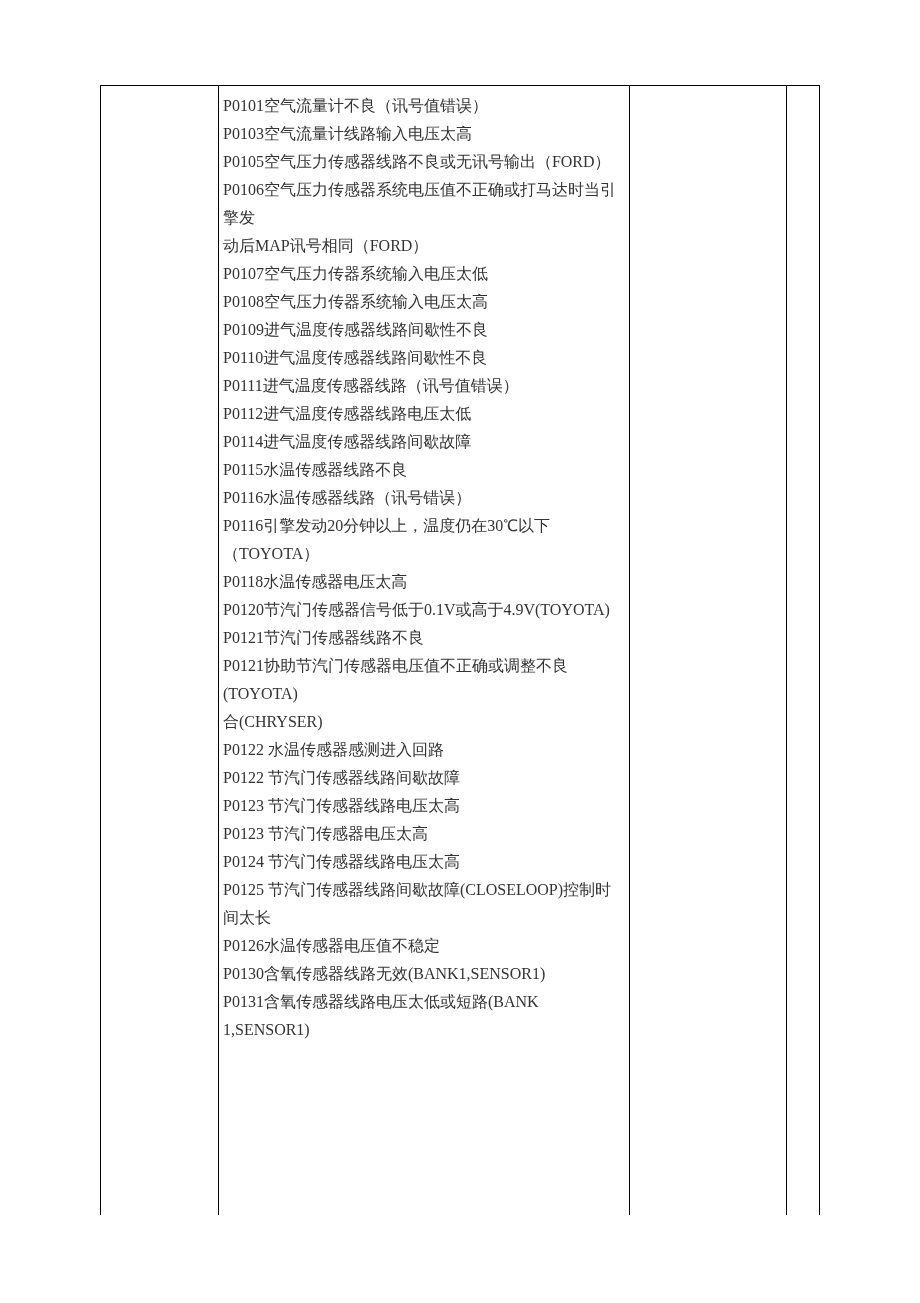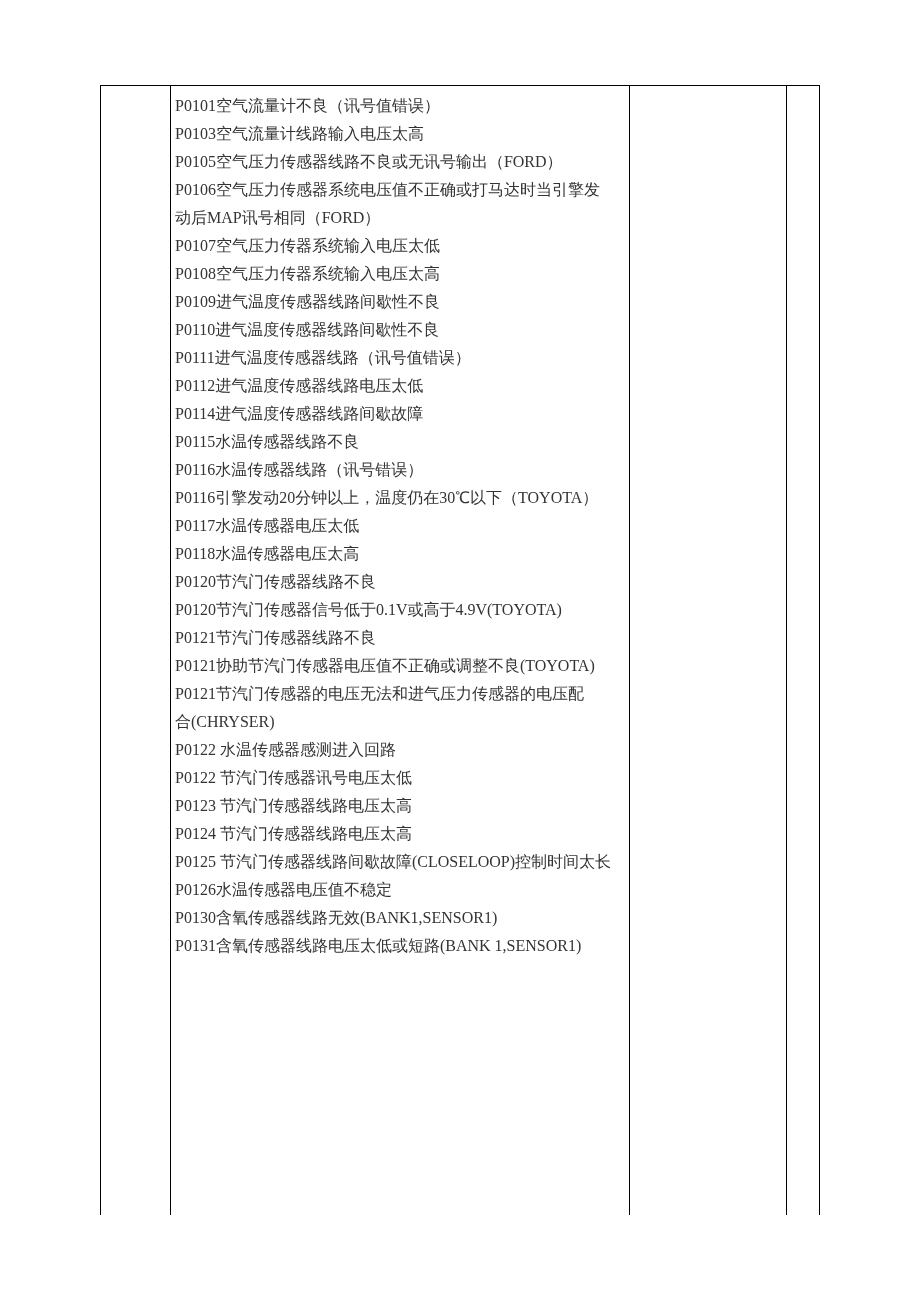--- a/index.html
+++ b/index.html
@@ -25,21 +25,21 @@
     box-sizing: border-box;
     overflow: hidden;
   }
   .col {
     border-left: 1px solid #000;
     box-sizing: border-box;
     padding: 6px 4px 0 4px;
     overflow: hidden;
   }
   .col1 { width: 70px; flex: 0 0 70px; }
-  .col2 { flex: 1 1 auto; }
+  .col2 { flex: 1 1 auto; margin-left: 48px; }
   .col3 { width: 157px; flex: 0 0 157px; }
   .col4 { width: 33px; flex: 0 0 33px; }
   .col2 p {
     margin: 0;
     line-height: 28px;
     white-space: normal;
   }
 </style>
 </head>
 <body>
@@ -56,31 +56,29 @@
         <p>P0107空气压力传器系统输入电压太低</p>
         <p>P0108空气压力传器系统输入电压太高</p>
         <p>P0109进气温度传感器线路间歇性不良</p>
         <p>P0110进气温度传感器线路间歇性不良</p>
         <p>P0111进气温度传感器线路（讯号值错误）</p>
         <p>P0112进气温度传感器线路电压太低</p>
         <p>P0114进气温度传感器线路间歇故障</p>
         <p>P0115水温传感器线路不良</p>
         <p>P0116水温传感器线路（讯号错误）</p>
         <p>P0116引擎发动20分钟以上，温度仍在30℃以下（TOYOTA）</p>
-        <p>P0117水温传感器电压太低</p>
         <p>P0118水温传感器电压太高</p>
-        <p>P0120节汽门传感器线路不良</p>
         <p>P0120节汽门传感器信号低于0.1V或高于4.9V(TOYOTA)</p>
         <p>P0121节汽门传感器线路不良</p>
         <p>P0121协助节汽门传感器电压值不正确或调整不良(TOYOTA)</p>
-        <p>P0121节汽门传感器的电压无法和进气压力传感器的电压配</p>
         <p>合(CHRYSER)</p>
         <p>P0122  水温传感器感测进入回路</p>
-        <p>P0122  节汽门传感器讯号电压太低</p>
+        <p>P0122  节汽门传感器线路间歇故障</p>
         <p>P0123  节汽门传感器线路电压太高</p>
+        <p>P0123  节汽门传感器电压太高</p>
         <p>P0124  节汽门传感器线路电压太高</p>
         <p>P0125  节汽门传感器线路间歇故障(CLOSELOOP)控制时间太长</p>
         <p>P0126水温传感器电压值不稳定</p>
         <p>P0130含氧传感器线路无效(BANK1,SENSOR1)</p>
         <p>P0131含氧传感器线路电压太低或短路(BANK 1,SENSOR1)</p>
       </div>
     <div class="col col3"></div>
     <div class="col col4"></div>
   </div>
 </div>

